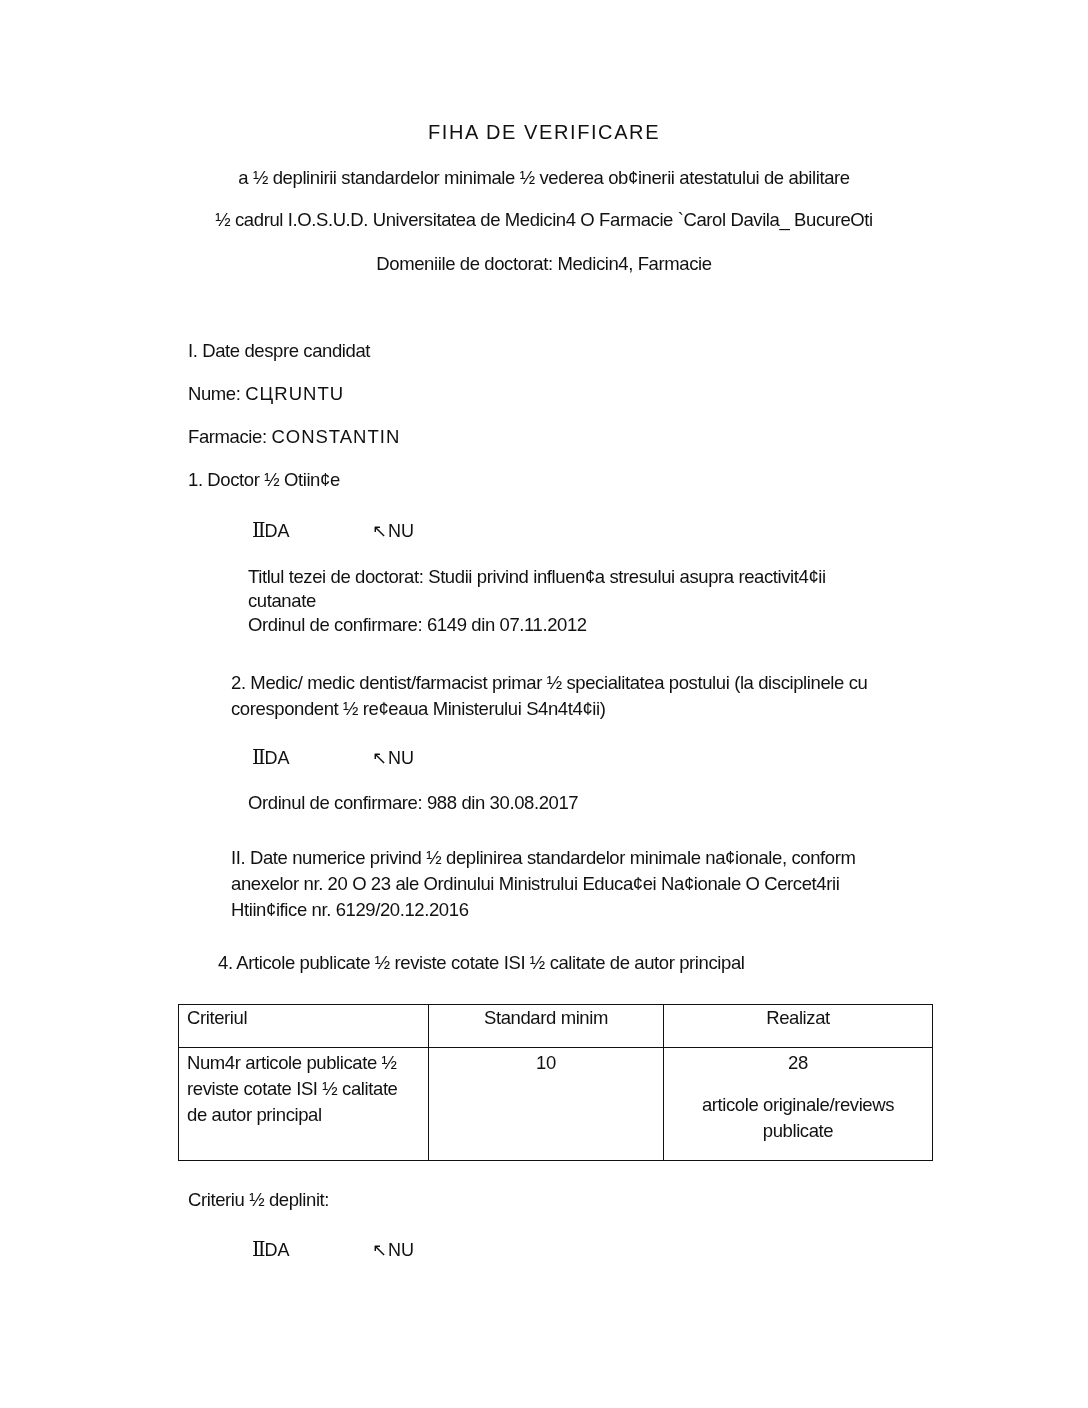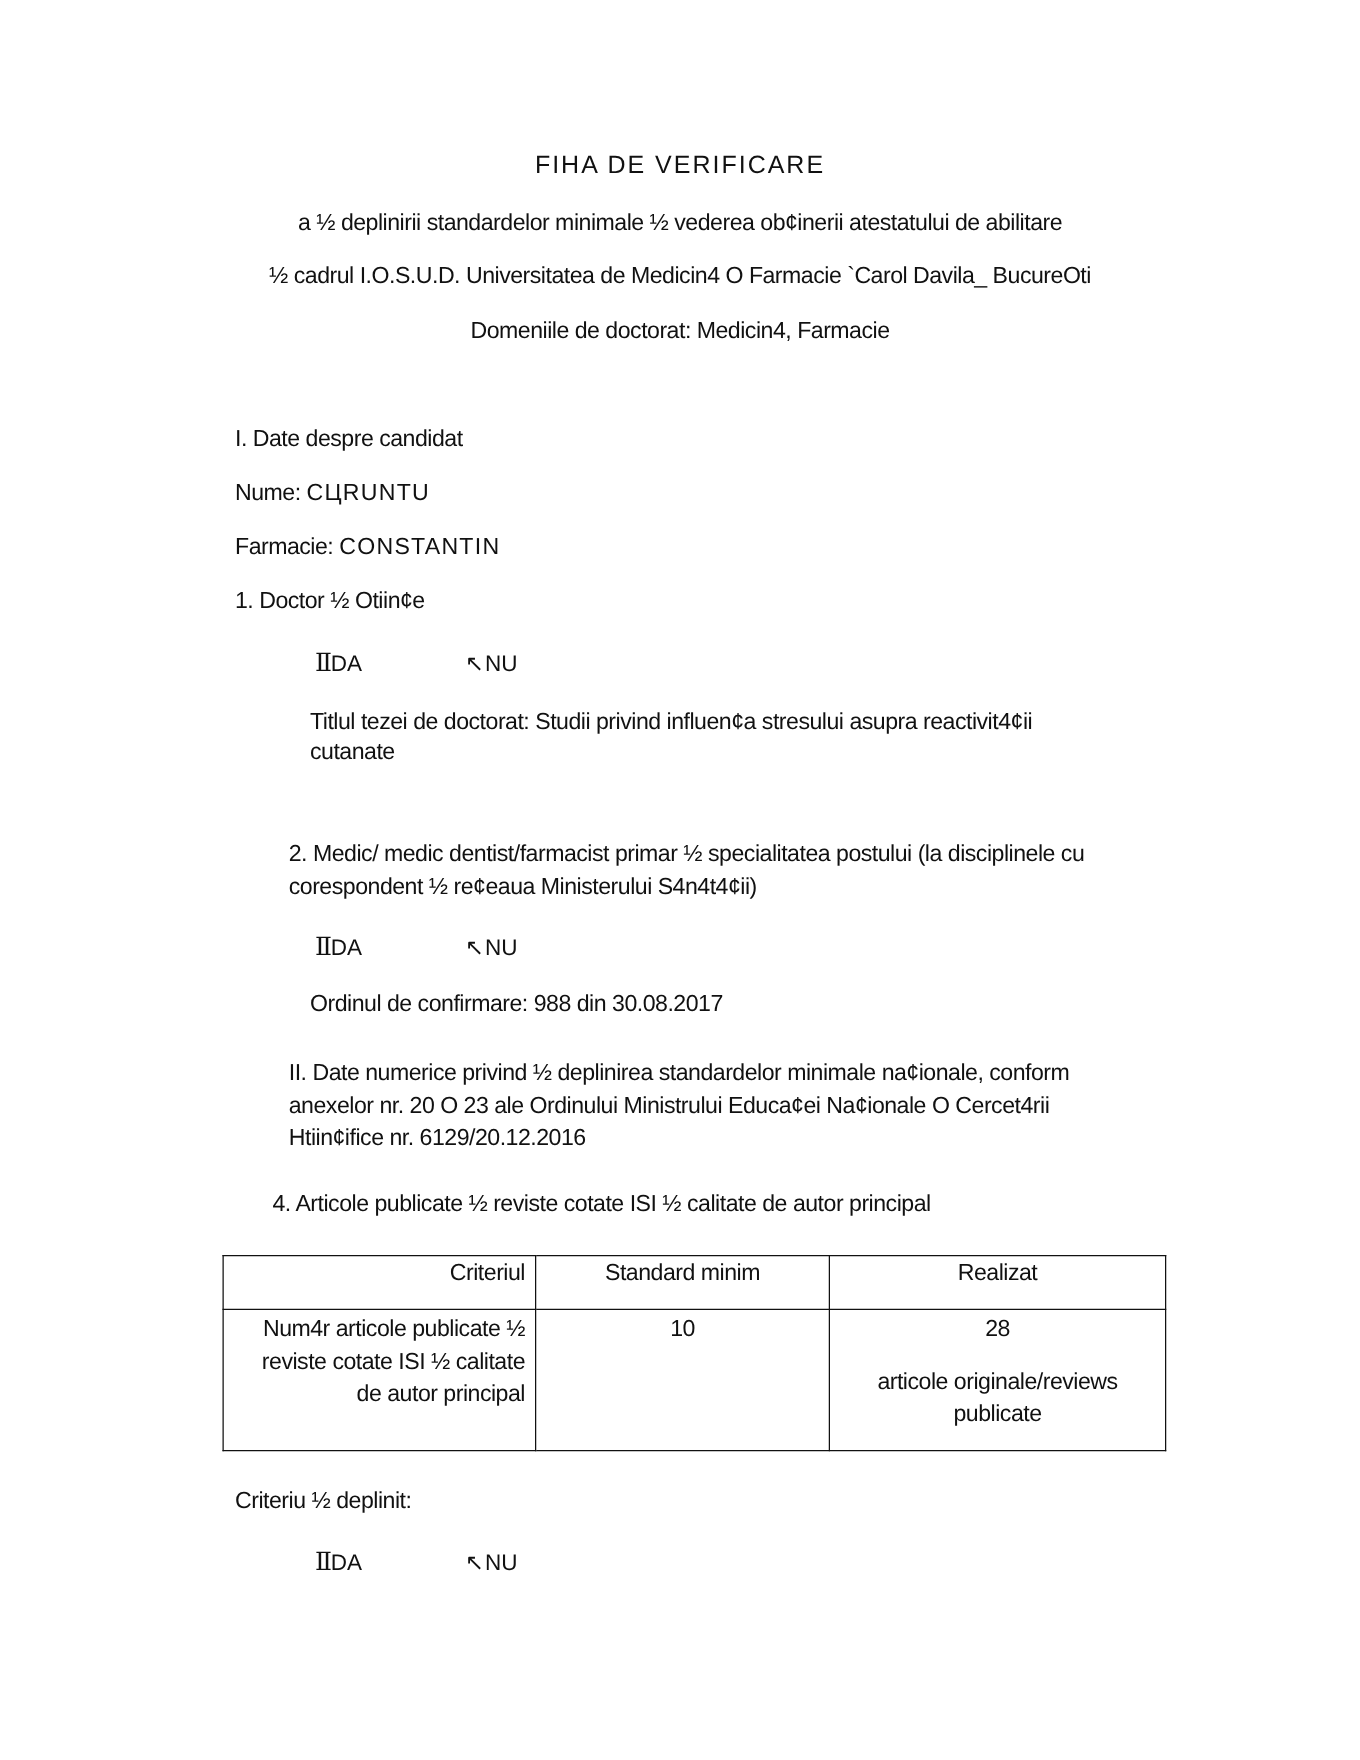--- a/index.html
+++ b/index.html
@@ -22,21 +22,21 @@
   .para-ind { position: absolute; left: 248px; width: 660px; font-size: 18.5px; letter-spacing: -0.4px; line-height: 24px; }
   table.crit {
     position: absolute; left: 178px; top: 1004px; width: 755px;
     border-collapse: collapse; font-size: 18.5px; letter-spacing: -0.4px;
   }
   table.crit td, table.crit th {
     border: 1.5px solid #111; vertical-align: top; font-weight: normal; padding: 2px 8px 0 8px;
   }
   table.crit th { height: 40px; text-align: center; }
   table.crit td { height: 110px; line-height: 26px; }
-  table.crit .c1 { width: 233px; text-align: right; }
+  table.crit .c1 { width: 233px; text-align: left; }
   table.crit .c2 { width: 218px; text-align: center; }
   table.crit .c3 { text-align: center; }
   .sub { display: block; margin-top: 16px; line-height: 26px; }
 </style>
 </head>
 <body>
 
 <div class="line center title" style="top:120px;">FIHA DE VERIFICARE</div>
 <div class="line center" style="top:167px;text-align:center;">a ½ deplinirii standardelor minimale ½ vederea ob¢inerii atestatului de abilitare</div>
 <div class="line center" style="top:209px;">½ cadrul I.O.S.U.D. Universitatea de Medicin4 O Farmacie `Carol Davila_ BucureOti</div>
@@ -66,20 +66,24 @@
     <span>NU</span>
   </span>
 </div>
 
 <div class="para-ind" style="top:565px;">
   <div>
     <span>Titlul tezei de doctorat:</span>
     <span>Studii privind influen¢a stresului asupra reactivit4¢ii</span>
   </div>
   <div>cutanate</div>
+  <div>
+    <span>Ordinul de confirmare:</span>
+    <span>6149 din 07.11.2012</span>
+  </div>
 </div>
 
 <div class="para" style="top:670px;">
   <div>2. Medic/ medic dentist/farmacist primar ½ specialitatea postului (la disciplinele cu</div>
   <div>corespondent ½ re¢eaua Ministerului S4n4t4¢ii)</div>
 </div>
 
 <div class="check-row" style="top:745px;">
   <span class="opt opt-da">
     <span class="glyph">Ⅱ</span>

